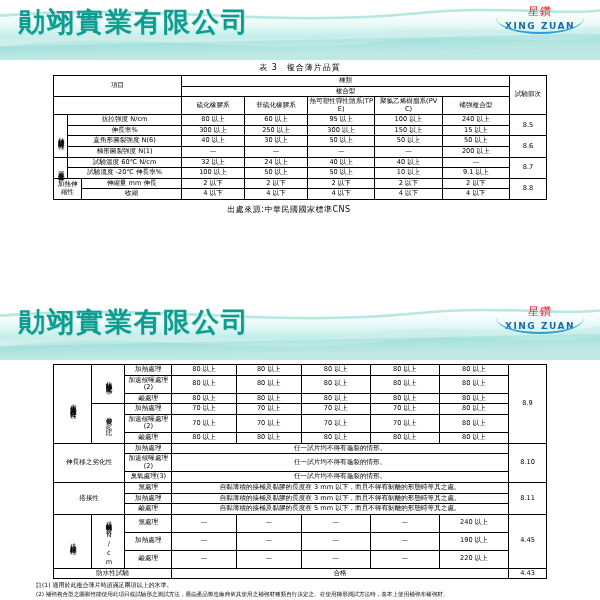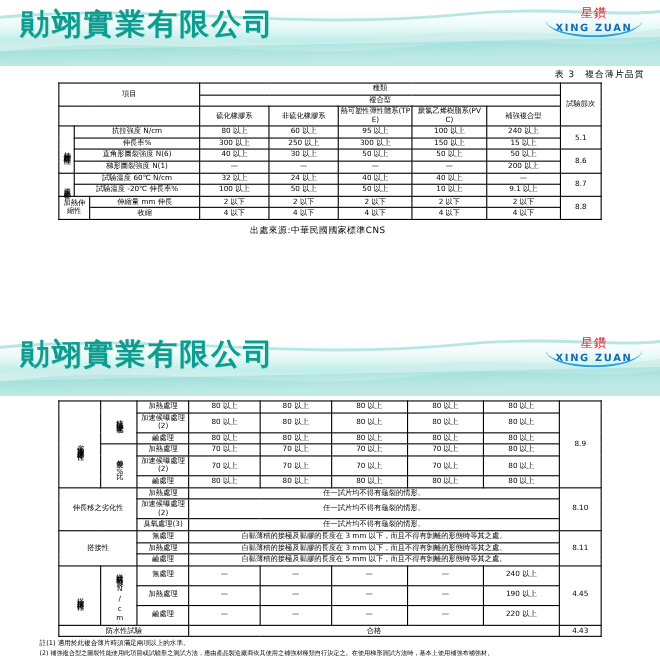--- a/index.html
+++ b/index.html
@@ -61,21 +61,21 @@
     letter-spacing:1.5px;line-height:11px;
   }
   .logo .swoosh{
     position:absolute;left:2px;top:16px;width:88px;height:14px;
     border-bottom:2px solid #27a0dd;
     border-radius:0 0 50% 50%/0 0 100% 100%;
   }
   
   .tablewrap{position:relative;padding:0 14px;}
   .tbl-title{
-    text-align:right;
+    text-align:center;
     font-size:8px;
     margin:2px 0 2px 0;
     letter-spacing:1px;
   }
   table.doc{
     border-collapse:collapse;
     width:494px;
     margin:0 auto;
     table-layout:fixed;
     font-size:6.6px;
@@ -166,21 +166,21 @@
         </tr>
 
         <tr>
           <td class="v" rowspan="4">拉伸性圖裂性性</td>
           <td colspan="2" class="lft">抗拉強度 N/cm</td>
           <td>80 以上</td>
           <td>60 以上</td>
           <td>95 以上</td>
           <td>100 以上</td>
           <td>240 以上</td>
-          <td rowspan="2">5.1</td>
+          <td rowspan="2">8.5</td>
         </tr>
         <tr>
           <td colspan="2" class="lft">伸長率%</td>
           <td>300 以上</td>
           <td>250 以上</td>
           <td>300 以上</td>
           <td>150 以上</td>
           <td>15 以上</td>
         </tr>
         <tr>

